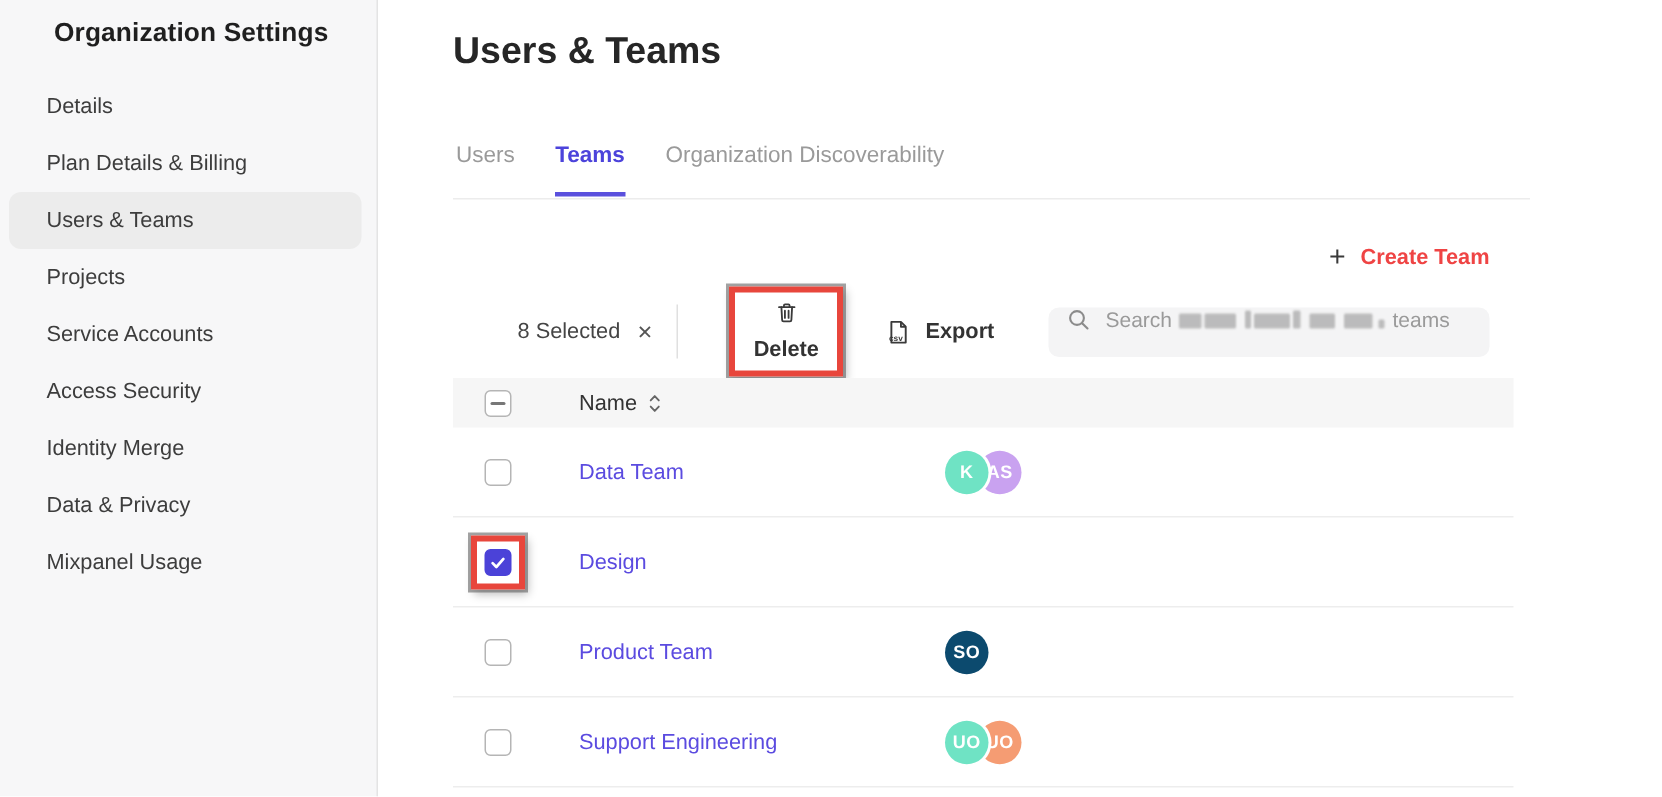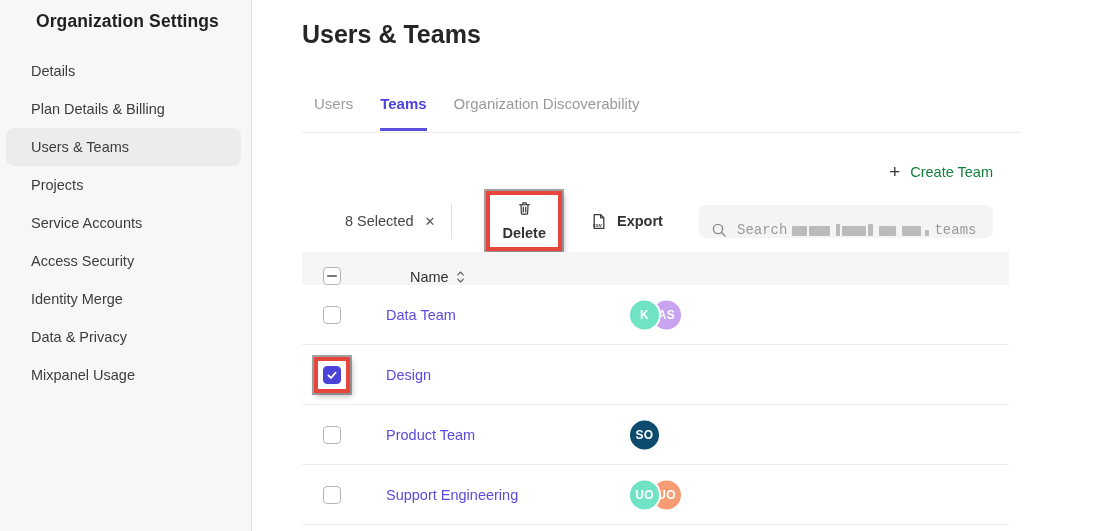--- a/index.html
+++ b/index.html
@@ -17,64 +17,64 @@
     color:#3d3d3d; border-radius:8px; cursor:pointer; line-height:16px; }
   .nav-item.selected { background:#ececec; }
 
   
   .main { position:absolute; left:253px; top:0; right:0; bottom:0; }
   .page-title { position:absolute; left:49px; top:20px; font-size:25px;
     font-weight:700; color:#262626; }
 
   .tabs { position:absolute; left:49px; top:95px; display:flex; gap:27px; }
   .tab { padding:0 0 16px 0; font-size:15px; color:#9a9a9a; cursor:pointer; }
-  .tab:first-child { margin-left:12px; }
+  .tab:first-child { margin-left:2px; }
   .tab.active { color:#4c43db; font-weight:600; border-bottom:3px solid #5a50dd; }
   .tabs-divider { position:absolute; left:49px; right:0; top:132px; height:1px;
     background:#ececec; }
 
   .create-team { position:absolute; right:27px; top:164px; display:flex;
     align-items:center; gap:10px; cursor:pointer; }
   .create-team .plus { font-size:19px; font-weight:400; color:#3a3a3a; line-height:16px; }
-  .create-team .ct-label { font-size:14.5px; font-weight:400; color:#15803d; }
+  .create-team .ct-label { font-size:14.5px; font-weight:700; color:#ef4444; }
 
   
   .toolbar { position:absolute; left:49px; right:27px; top:201px; height:40px;
     display:flex; align-items:center; }
   .selected-group { margin-left:43px; display:flex; align-items:center; gap:9px; }
   .selected-count { font-size:14.5px; color:#454545; }
   .clear-x { font-size:13px; color:#555; cursor:pointer; padding:2px; }
   .v-divider { width:1px; height:36px; background:#e0e0e0; margin-left:14px; }
 
   .annotated-box { border:4px solid #e8463c; background:#fff;
     box-shadow:0 0 0 2px rgba(100,100,100,.6), 2px 3px 6px rgba(0,0,0,.28);flex-direction:column; }
   .delete-wrap { margin-left:34px; padding:6px 12px; display:flex;
     align-items:center; gap:9px; cursor:pointer; }
   .btn-label { font-size:14.5px; font-weight:600; color:#333; }
   .export-btn { margin-left:28px; display:flex; align-items:flex-start; gap:10px;
     cursor:pointer; }
   .export-btn .btn-label { font-weight:600; }
 
   .search-box { margin-left:auto; width:294px; height:33px; background:#f4f4f5;
-    border-radius:7px; display:flex; align-items:flex-end; padding:0 12px; gap:10px;
-    cursor:text;font-family:Liberation Mono, monospace; }
+    border-radius:7px; display:flex; align-items:flex-start; padding:0 12px; gap:10px;
+    cursor:text; }
   .search-ph { font-size:14px; color:#9a9a9a; display:flex; align-items:center; gap:5px; white-space:nowrap; }
   .redacted { display:inline-flex; align-items:flex-end; gap:2px; filter:blur(.7px); opacity:.75; }
   .redacted i { display:inline-block; background:#a9a9a9; border-radius:1px; height:10px; }
   .redacted i:nth-child(1){width:15px;} .redacted i:nth-child(2){width:21px;}
   .redacted i:nth-child(3){width:4px; height:12px; margin-left:4px;}
   .redacted i:nth-child(4){width:24px;} .redacted i:nth-child(5){width:5px; height:12px;}
   .redacted i:nth-child(6){width:17px; margin-left:4px;}
   .redacted i:nth-child(7){width:19px; margin-left:4px;}
   .redacted i:nth-child(8){width:4px; height:6px; margin-left:2px;}
 
   
   .table { position:absolute; left:49px; right:11px; top:252px; }
-  .thead { height:33px; background:#f6f6f6; display:flex; align-items:flex-end;
-    padding-left:21px;gap:24px; }
+  .thead { height:33px; background:#f6f6f6; display:flex; align-items:center;
+    padding-left:21px; }
   .col-name { margin-left:45px; font-size:14.5px; color:#333; display:flex;
     align-items:center; gap:7px; }
   .sort-ctl { cursor:pointer; display:flex; align-items:center; }
   .trow { height:60px; display:flex; align-items:center; padding-left:21px;
     border-bottom:1px solid #ededed; position:relative; }
   .trow:first-of-type { height:66px; }
   .team-link { margin-left:45px; font-size:14.5px; color:#5b4be0; cursor:pointer; }
   .avatars { position:absolute; left:328px; top:50%; transform:translateY(-50%);
     display:flex; }
   .avatar { width:29px; height:29px; border-radius:50%; color:#fff; font-size:12px;

